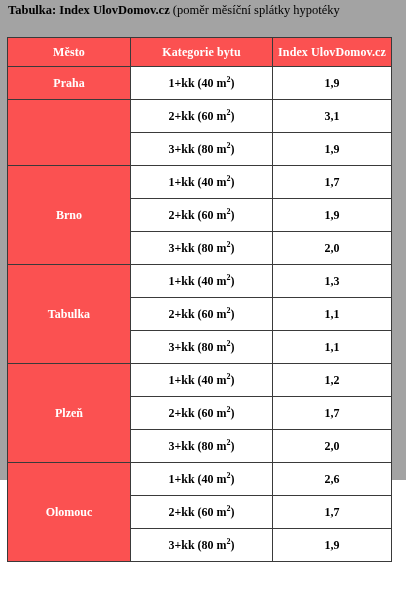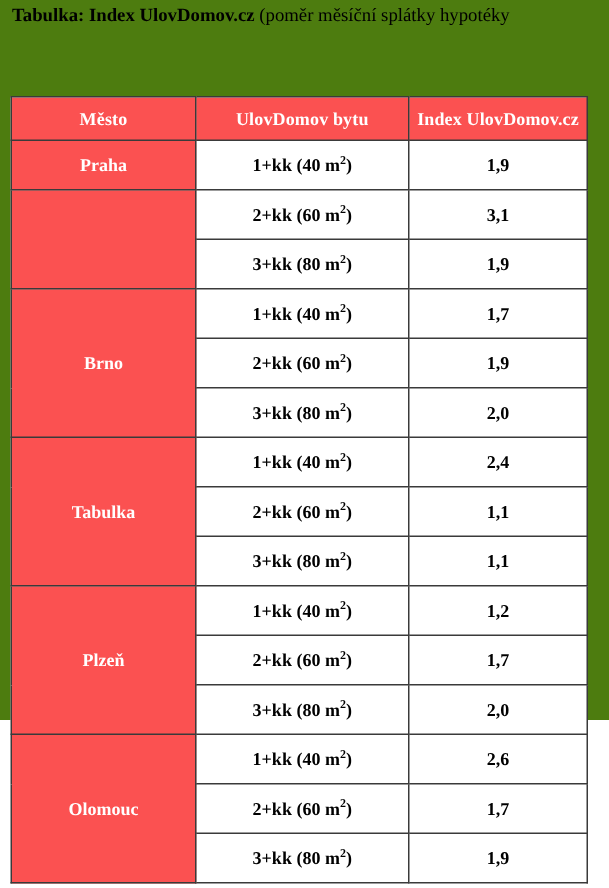--- a/index.html
+++ b/index.html
@@ -10,21 +10,21 @@
     width: 406px;
     height: 592px;
     background: #ffffff;
     font-family: "Liberation Serif", "DejaVu Serif", serif;
     overflow: hidden;
   }
   #page {
     position: relative;
     width: 406px;
     height: 480px;
-    background: #4d7c0f;
+    background: #a3a3a3;
     box-sizing: border-box;
   }
 
   
   #caption {
     position: absolute;
     left: 8px;
     top: 2px;
     width: 392px;
     font-size: 12.5px;
@@ -40,21 +40,21 @@
     font-weight: bold;
   }
   .cap-normal {
     font-weight: normal;
   }
 
   
   #index-table {
     position: absolute;
     left: 7px;
-    top: 64px;
+    top: 37px;
     width: 384px;
     border-collapse: collapse;
     table-layout: fixed;
     background: #ffffff;
   }
   #index-table td, #index-table th {
     border: 1px solid #3a3a3a;
     padding: 0;
     margin: 0;
     font-size: 12px;
@@ -116,21 +116,21 @@
 
   <table id="index-table">
     <colgroup>
       <col class="col-city">
       <col class="col-cat">
       <col class="col-index">
     </colgroup>
     <thead>
       <tr>
         <th class="hdr-cell">Město</th>
-        <th class="hdr-cell">UlovDomov bytu</th>
+        <th class="hdr-cell">Kategorie bytu</th>
         <th class="hdr-cell">Index UlovDomov.cz</th>
       </tr>
     </thead>
     <tbody>
 
       <tr>
         <td class="city-cell top-aligned">Praha</td>
         <td class="data-cell"><span>1+kk (40 m</span><sup>2</sup><span>)</span></td>
         <td class="data-cell">1,9</td>
       </tr>
@@ -154,21 +154,21 @@
         <td class="data-cell">1,9</td>
       </tr>
       <tr>
         <td class="data-cell"><span>3+kk (80 m</span><sup>2</sup><span>)</span></td>
         <td class="data-cell">2,0</td>
       </tr>
 
       <tr>
         <td class="city-cell" rowspan="3">Tabulka</td>
         <td class="data-cell"><span>1+kk (40 m</span><sup>2</sup><span>)</span></td>
-        <td class="data-cell">2,4</td>
+        <td class="data-cell">1,3</td>
       </tr>
       <tr>
         <td class="data-cell"><span>2+kk (60 m</span><sup>2</sup><span>)</span></td>
         <td class="data-cell">1,1</td>
       </tr>
       <tr>
         <td class="data-cell"><span>3+kk (80 m</span><sup>2</sup><span>)</span></td>
         <td class="data-cell">1,1</td>
       </tr>
 

